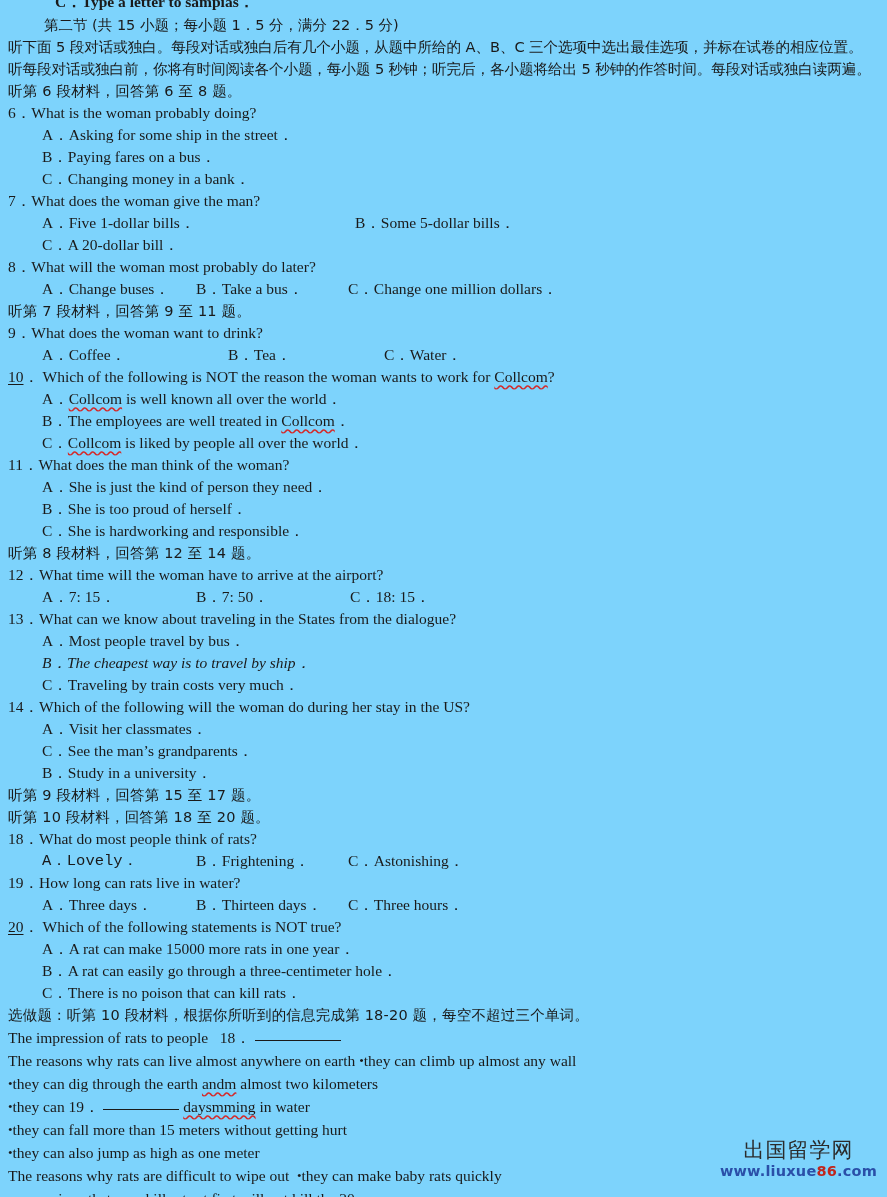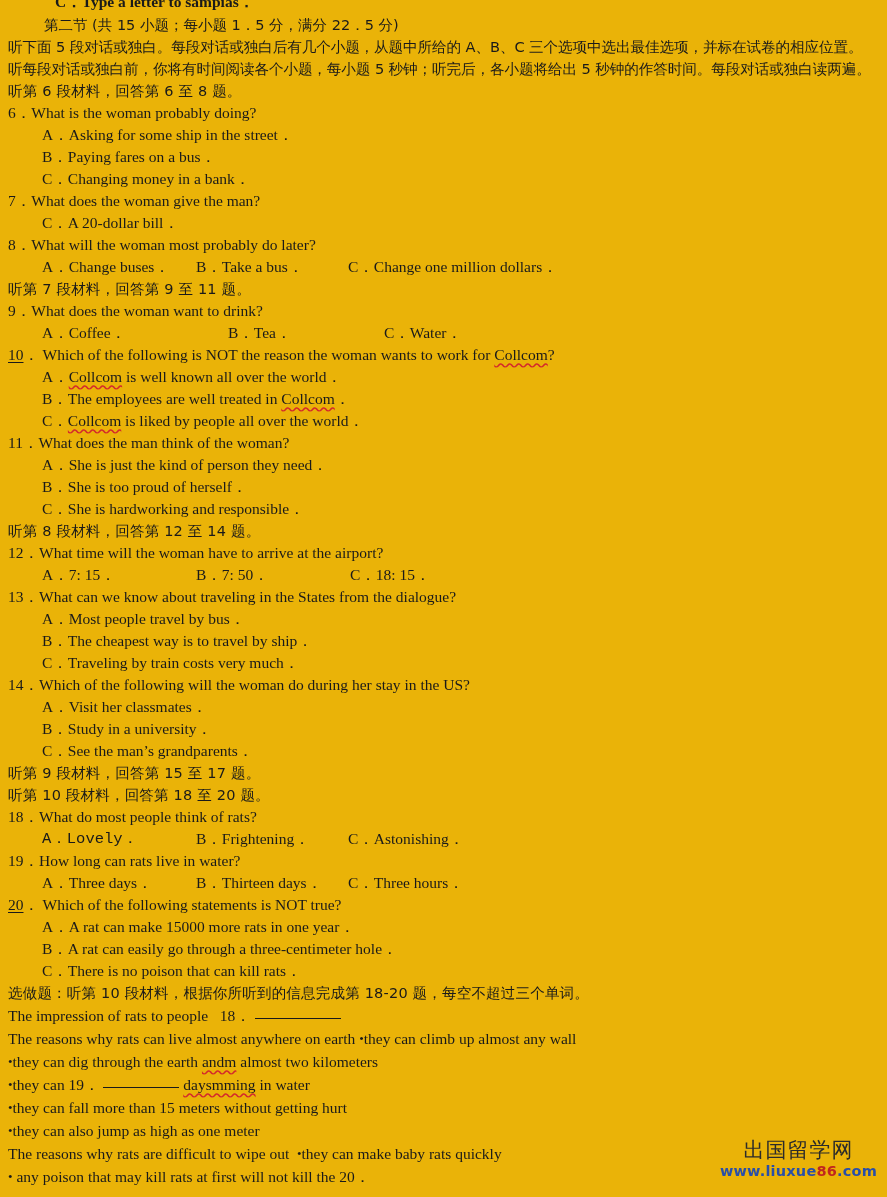--- a/index.html
+++ b/index.html
@@ -4,21 +4,21 @@
 <style>
   html, body {
     margin: 0;
     padding: 0;
     background: #ffffff;
   }
   #page {
     position: relative;
     width: 887px;
     height: 1197px;
-    background: #eab308;
+    background: #7dd3fc;
     font-family: "Liberation Serif", "DejaVu Serif", serif;
     color: #1a1a1a;
     overflow: hidden;
   }
   .clip-top {
     position: absolute;
     left: 0; top: 0; right: 0;
     height: 14px;
     overflow: hidden;
   }
@@ -149,20 +149,24 @@
     </div>
     <div class="opt-row">
       <span class="opt" style="left:42px;">B．Paying fares on a bus．</span>
     </div>
     <div class="opt-row">
       <span class="opt" style="left:42px;">C．Changing money in a bank．</span>
     </div>
 
     <div class="line qline">7．What does the woman give the man?</div>
     <div class="opt-row">
+      <span class="opt" style="left:42px;">A．Five 1-dollar bills．</span>
+      <span class="opt" style="left:355px;">B．Some 5-dollar bills．</span>
+    </div>
+    <div class="opt-row">
       <span class="opt" style="left:42px;">C．A 20-dollar bill．</span>
     </div>
 
     <div class="line qline">8．What will the woman most probably do later?</div>
     <div class="opt-row">
       <span class="opt" style="left:42px;">A．Change buses．</span>
       <span class="opt" style="left:196px;">B．Take a bus．</span>
       <span class="opt" style="left:348px;">C．Change one million dollars．</span>
     </div>
 
@@ -207,35 +211,35 @@
       <span class="opt" style="left:42px;">A．7: 15．</span>
       <span class="opt" style="left:196px;">B．7: 50．</span>
       <span class="opt" style="left:350px;">C．18: 15．</span>
     </div>
 
     <div class="line qline">13．What can we know about traveling in the States from the dialogue?</div>
     <div class="opt-row">
       <span class="opt" style="left:42px;">A．Most people travel by bus．</span>
     </div>
     <div class="opt-row">
-      <span class="opt" style="left:42px;">B．The cheapest way is to travel by ship．</span>
+      <span class="opt" style="left:42px;font-style:italic;">B．The cheapest way is to travel by ship．</span>
     </div>
     <div class="opt-row">
       <span class="opt" style="left:42px;">C．Traveling by train costs very much．</span>
     </div>
 
     <div class="line qline">14．Which of the following will the woman do during her stay in the US?</div>
     <div class="opt-row">
       <span class="opt" style="left:42px;">A．Visit her classmates．</span>
     </div>
     <div class="opt-row">
+      <span class="opt" style="left:42px;">C．See the man’s grandparents．</span>
+    </div>
+    <div class="opt-row">
       <span class="opt" style="left:42px;">B．Study in a university．</span>
-    </div>
-    <div class="opt-row">
-      <span class="opt" style="left:42px;">C．See the man’s grandparents．</span>
     </div>
 
     <div class="line cn">听第 9 段材料，回答第 15 至 17 题。</div>
     <div class="line cn">听第 10 段材料，回答第 18 至 20 题。</div>
 
     <div class="line qline">18．What do most people think of rats?</div>
     <div class="opt-row">
       <span class="opt" style="left:42px;font-family:Liberation Mono, monospace;">A．Lovely．</span>
       <span class="opt" style="left:196px;">B．Frightening．</span>
       <span class="opt" style="left:348px;">C．Astonishing．</span>

